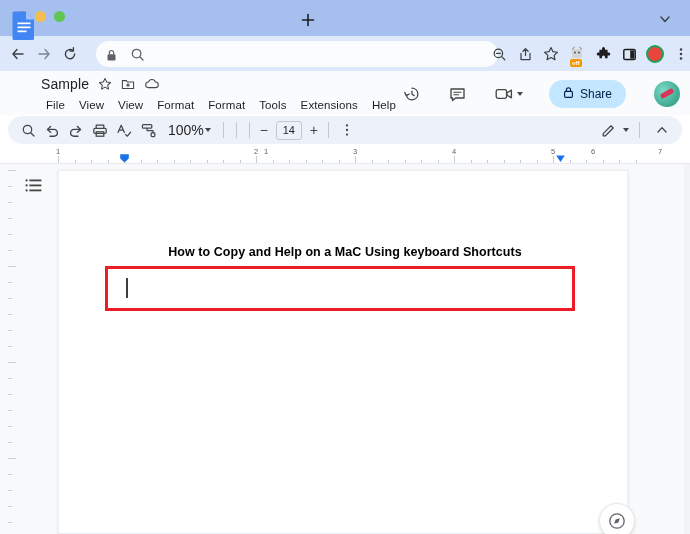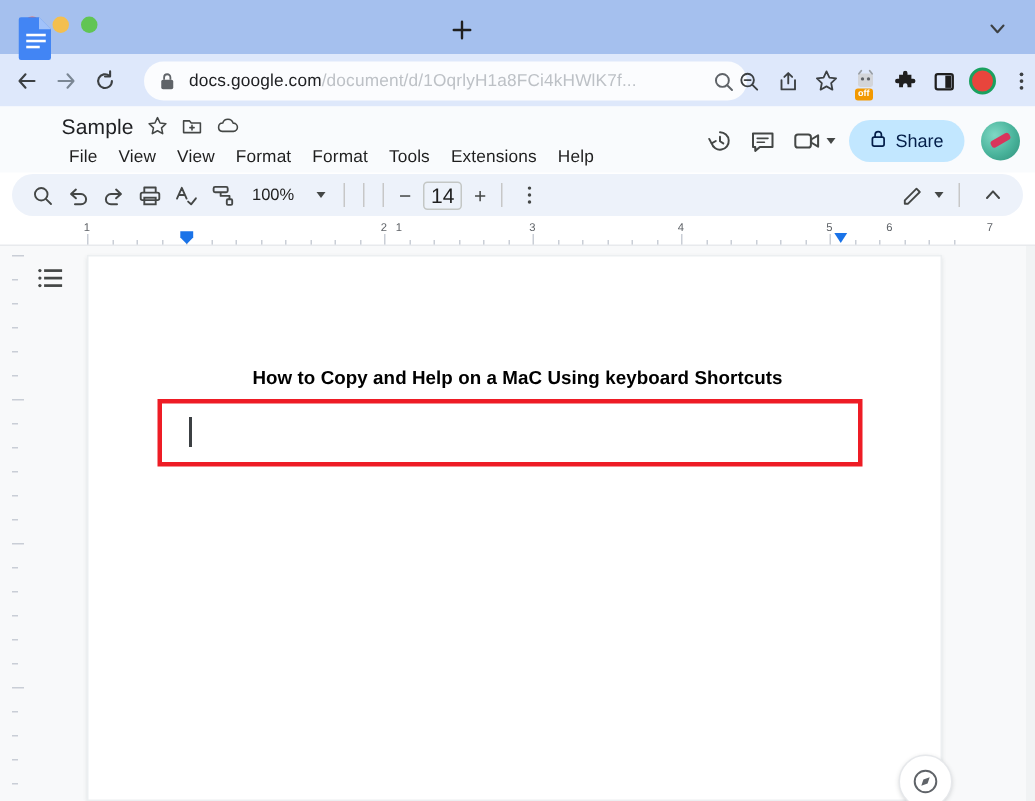--- a/index.html
+++ b/index.html
@@ -125,21 +125,21 @@
   .menu-bar {
     position: absolute; top: 97px; left: 40px;
     display: flex; align-items: center; gap: 2px;
   }
   .menu-item {
     font-size: 11.5px; color: #1f1f1f; padding: 2px 6px; border-radius: 4px;
     letter-spacing: .1px;
   }
   .header-right {
     position: absolute; top: 80px; right: 10px;
-    display: flex; align-items: center; gap: 5px;
+    display: flex; align-items: center; gap: 22px;
   }
   .hr-icon { width: 24px; height: 24px; display:flex; align-items:center; justify-content:center; color: #444746; }
   .cam-wrap { display: flex; align-items: center; gap: 1px; }
   .caret { width: 0; height: 0; border-left: 3.5px solid transparent;
            border-right: 3.5px solid transparent; border-top: 4px solid #444746; }
   .share-btn {
     height: 28px; background: #c2e7ff; border-radius: 14px;
     display: flex; align-items: center; gap: 6px; padding: 0 14px;
     font-size: 12px; color: #041e49; margin-left: 4px;
   }
@@ -158,33 +158,33 @@
   .docs-toolbar {
     position: absolute; top: 116px; left: 8px; width: 674px; height: 28px;
     background: #edf2fa; border-radius: 14px;
     display: flex; align-items: center; padding: 0 8px;
   }
   .tool {
     width: 24px; height: 22px; display: flex; align-items: center;
     justify-content: center; color: #444746; border-radius: 4px;
   }
   .zoom-sel {
-    display: flex; align-items: center; gap: 15px; padding: 0 6px;
-    font-size: 11px; color: #1f1f1f; height: 22px; margin-left: 2px; justify-content: center;
+    display: flex; align-items: center; gap: 1px; padding: 0 6px;
+    font-size: 14px; color: #1f1f1f; height: 22px; margin-left: 2px; justify-content: center;
   }
   .tb-div { width: 1px; height: 16px; background: #c7c7c7; margin: 0 6px; }
   .style-sel, .font-sel {
     display: flex; align-items: center; gap: 8px; padding: 0 6px;
     font-size: 11.5px; color: #1f1f1f; height: 22px;
   }
   .fsize-wrap { display: flex; align-items: center; gap: 4px; }
   .fsize-box {
     width: 26px; height: 19px; border: 1px solid #c4c7c5; border-radius: 3px;
     display: flex; align-items: center; justify-content: center;
-    font-size: 14px; color: #1f1f1f; background: #edf2fa;
+    font-size: 11px; color: #1f1f1f; background: #edf2fa;
   }
   .pm { width: 16px; height: 18px; display:flex; align-items:center; justify-content:center;
         color: #444746; font-size: 14px; }
   .tb-right { margin-left: auto; display: flex; align-items: center; gap: 4px; }
   .mode-btn { display: flex; align-items: center; gap: 3px; }
 
   
   .ruler {
     position: absolute; top: 146px; left: 0; width: 690px; height: 18px;
     background: #ffffff;
@@ -298,21 +298,20 @@
       </span>
     </div>
 
     <div class="omnibox">
       <span class="lock-icon">
         <svg width="11" height="13" viewBox="0 0 11 13">
           <rect x="1.5" y="5.2" width="8" height="6.3" rx="1.2" fill="#5f6368"></rect>
           <path d="M3.4 5.2 V3.6 a2.1 2.1 0 0 1 4.2 0 V5.2" stroke="#5f6368" stroke-width="1.2" fill="none"></path>
         </svg>
       </span>
-      <span class="url"><b>docs.google.com</b><span>/document/d/1OqrlyH1a8FCi4kHWlK7f...</span></span>
       <span class="omni-search">
         <svg width="15" height="15" viewBox="0 0 15 15">
             <circle cx="6.6" cy="6.6" r="4.3" stroke="#5f6368" stroke-width="1.3" fill="none"></circle>
             <path d="M9.8 9.8 L13 13" stroke="#5f6368" stroke-width="1.3" stroke-linecap="round"></path>
           </svg>
       </span>
     </div>
 
     <div class="tb-icons">
       <span class="tb-icon">

